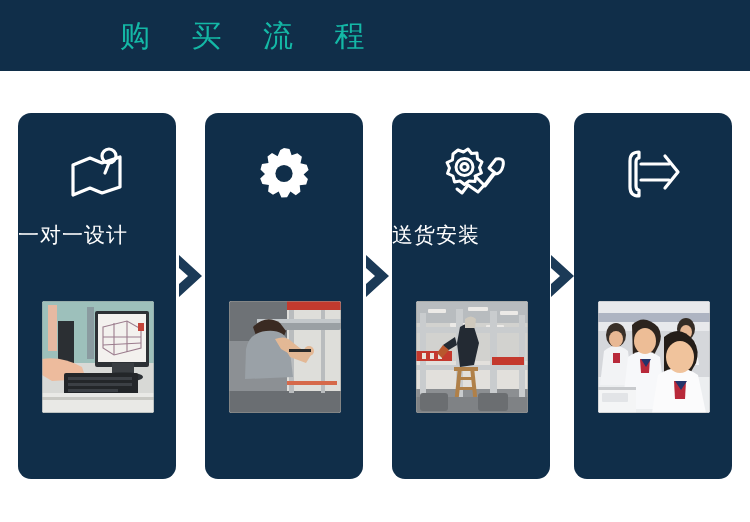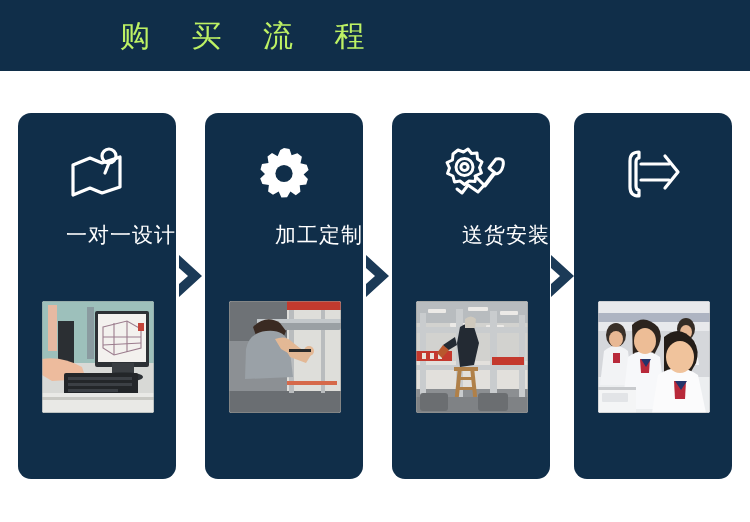--- a/index.html
+++ b/index.html
@@ -58,21 +58,21 @@
     top: -150px;
     left: 258px;
     transform: rotate(-47deg);
   }
   .header-title {
     position: absolute;
     left: 120px;
     top: 0;
     height: 71px;
     line-height: 71px;
-    color: #bef264;
+    color: #14b8a6;
     font-size: 30px;
     letter-spacing: 16px;
     font-weight: normal;
     white-space: nowrap;
     z-index: 4;
   }
 
   
   .cards {
     position: absolute;
@@ -105,21 +105,21 @@
     align-items: center;
     justify-content: center;
   }
   .card-icon svg { display: block; }
 
   .card-label {
     position: absolute;
     left: 0;
     top: 108px;
     width: 158px;
-    text-align: right;
+    text-align: left;
     color: #ffffff;
     font-size: 21px;
     letter-spacing: 1px;
     white-space: nowrap;
   }
 
   .card-photo {
     position: absolute;
     left: 24px;
     top: 188px;
@@ -206,21 +206,20 @@
       <svg width="56" height="56" viewBox="0 0 56 56">
         <path d="M28 2 L33.5 3.1 L35.6 9.3 L41.4 7.2 L45.9 10.8 L44.5 17.2
                  L50.7 18.7 L52.6 24.1 L47.6 28.4 L51.9 33.1 L50.2 38.6
                  L43.7 39.2 L44.4 45.7 L39.8 49.2 L34.4 45.5 L31.1 51.2
                  L25.4 51.5 L22.7 45.6 L17.0 48.7 L12.1 45.6 L12.9 39.1
                  L6.4 37.9 L4.2 32.5 L9.0 28.0 L4.5 23.5 L6.0 18.0
                  L12.5 17.0 L11.5 10.5 L16.0 6.9 L21.6 10.3 L24.3 4.0 Z" fill="#ffffff"></path>
         <circle cx="28" cy="27.5" r="8.6" fill="#102e49"></circle>
       </svg>
     </div>
-    <div class="card-label">加工定制</div>
     <div class="card-photo">
       <svg width="112" height="112" viewBox="0 0 112 112">
         <rect width="112" height="112" fill="#cfcfcb"></rect>
         <rect x="0" y="0" width="112" height="40" fill="#6e7276"></rect>
         <rect x="58" y="0" width="54" height="96" fill="#dededa"></rect>
         <rect x="0" y="40" width="58" height="56" fill="#8c9094"></rect>
         <rect x="0" y="90" width="112" height="22" fill="#6a6e72"></rect>
         <rect x="60" y="2" width="5" height="90" fill="#b9bcbe"></rect>
         <rect x="92" y="2" width="4" height="90" fill="#b9bcbe"></rect>
         <rect x="58" y="0" width="54" height="9" fill="#c23a2e"></rect>

